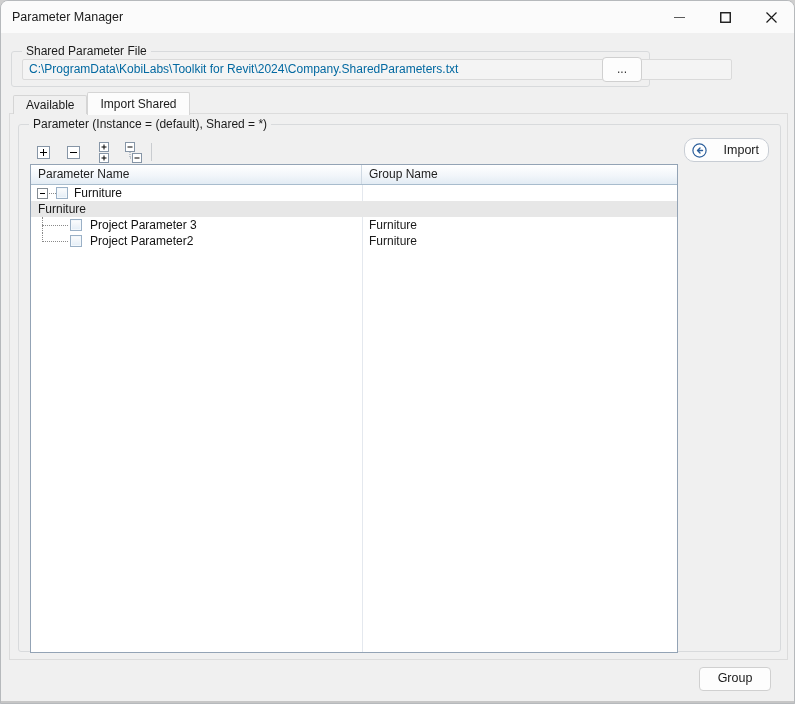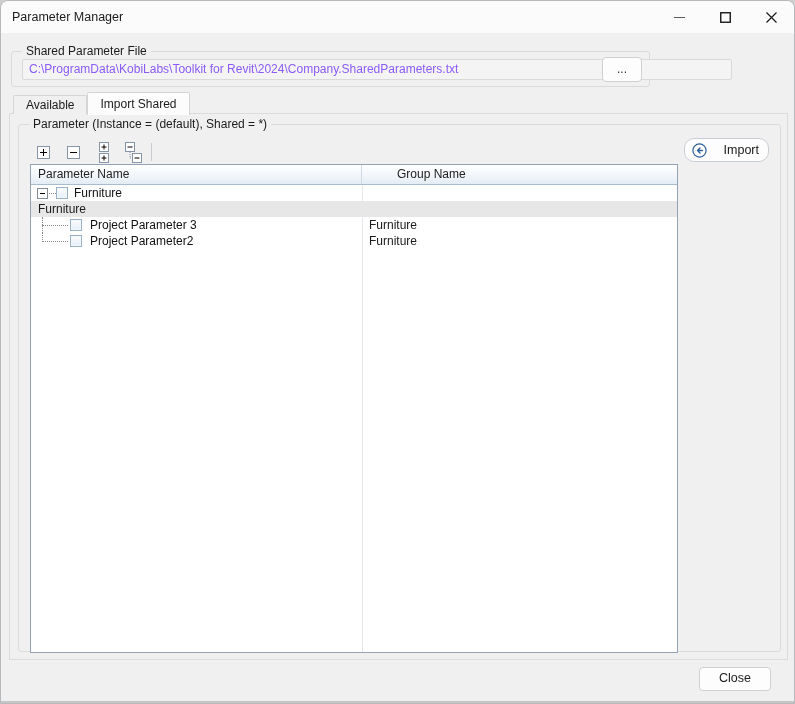--- a/index.html
+++ b/index.html
@@ -31,21 +31,21 @@
   .groupbox-label {
     position:absolute; top:-8px; left:10px; background:#f0f0f0;
     padding:0 4px; font-size:12px; color:#1b1b1b; white-space:nowrap;
   }
 
   
   .gb-file { left:10px; top:50px; width:639px; height:36px; }
   .path-field {
     position:absolute; left:10px; top:7px; width:710px; height:21px;
     background:#f4f4f4; border:1px solid #dadada; border-radius:2px;
-    color:#8b5cf6; font-size:12px; line-height:19px; padding:0 6px;
+    color:#0369a1; font-size:12px; line-height:19px; padding:0 6px;
     white-space:nowrap; overflow:hidden;
   }
   .browse-btn {
     position:absolute; right:7px; top:5px; width:40px; height:25px;
     background:#fdfdfd; border:1px solid #d0d0d0; border-radius:4px;
     font-size:12px; color:#333; text-align:center; line-height:22px; cursor:default;
   }
 
   
   .tabs { position:absolute; left:12px; top:90px; height:23px; display:flex; align-items:flex-end; z-index:3; }
@@ -80,21 +80,21 @@
   .table {
     position:absolute; left:11px; top:39px; width:648px; height:489px;
     background:#ffffff; border:1px solid #93a3b5;
   }
   .table-header { display:flex; height:20px;
     background:linear-gradient(#ffffff, #f2f6fa 55%, #e3ecf4);
     border-bottom:1px solid #a8bccd;
   }
   .th { font-size:12px; color:#222; line-height:19px; padding-left:7px; }
   .th-1 { width:331px; border-right:1px solid #cfd9e3; }
-  .th-2 { flex:1;margin-left:28px; }
+  .th-2 { flex:1; }
 
   .row { display:flex; height:16px; position:relative; }
   .row.selected { background:#e7e7e7; }
   .cell-1 { width:331px; position:relative; height:16px; }
   .cell-2 { flex:1; position:relative; height:16px; padding-left:7px; line-height:16px; font-size:12px; color:#1a1a1a; }
   .col-divider { position:absolute; left:331px; top:20px; bottom:0; width:1px; background:#e4e8ee; pointer-events:none; }
 
   .row-label { position:absolute; top:1px; font-size:12px; line-height:14px; color:#121212; white-space:nowrap; }
 
   .expander {
@@ -256,17 +256,17 @@
             <span class="row-label" style="left:59px;">Project Parameter2</span>
           </div>
           <div class="cell-2">Furniture</div>
         </div>
       </div>
 
     </div>
   </div>
 
   <div class="footer">
-    <div class="close-btn">Close</div>
+    <div class="close-btn">Group</div>
   </div>
   <div class="dialog-bottom-edge"></div>
 
 </div>
 
 </body></html>

